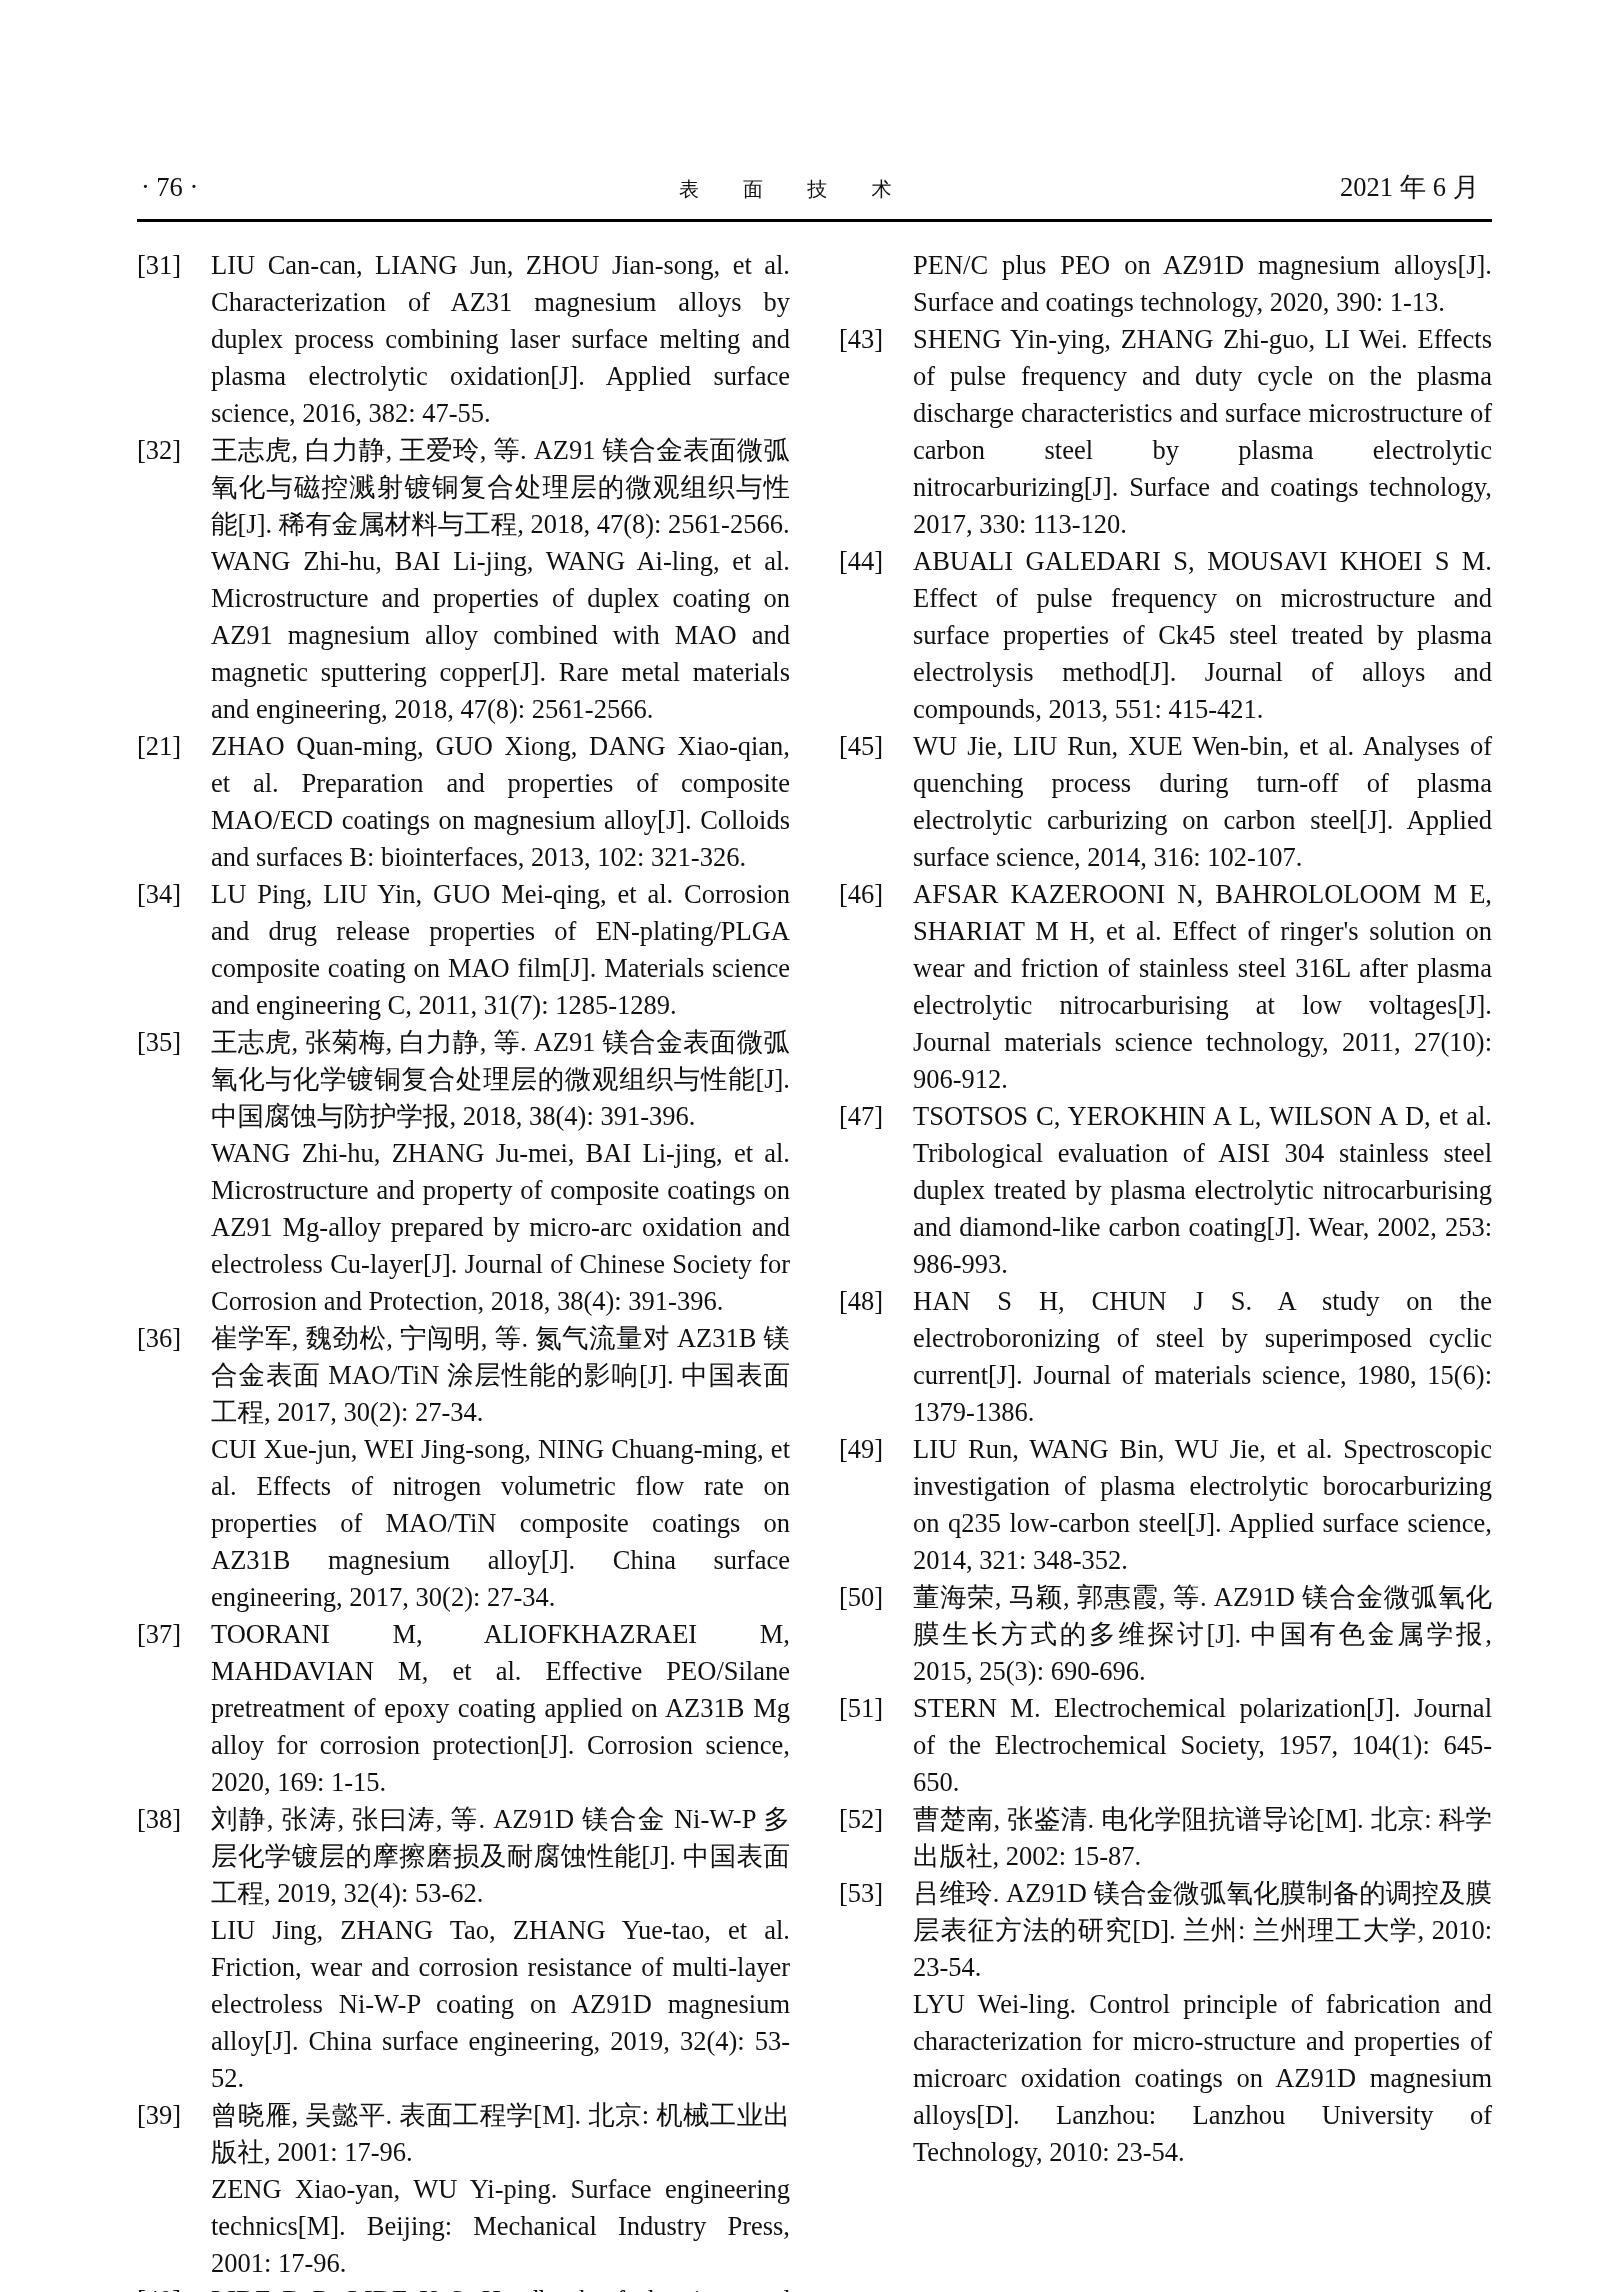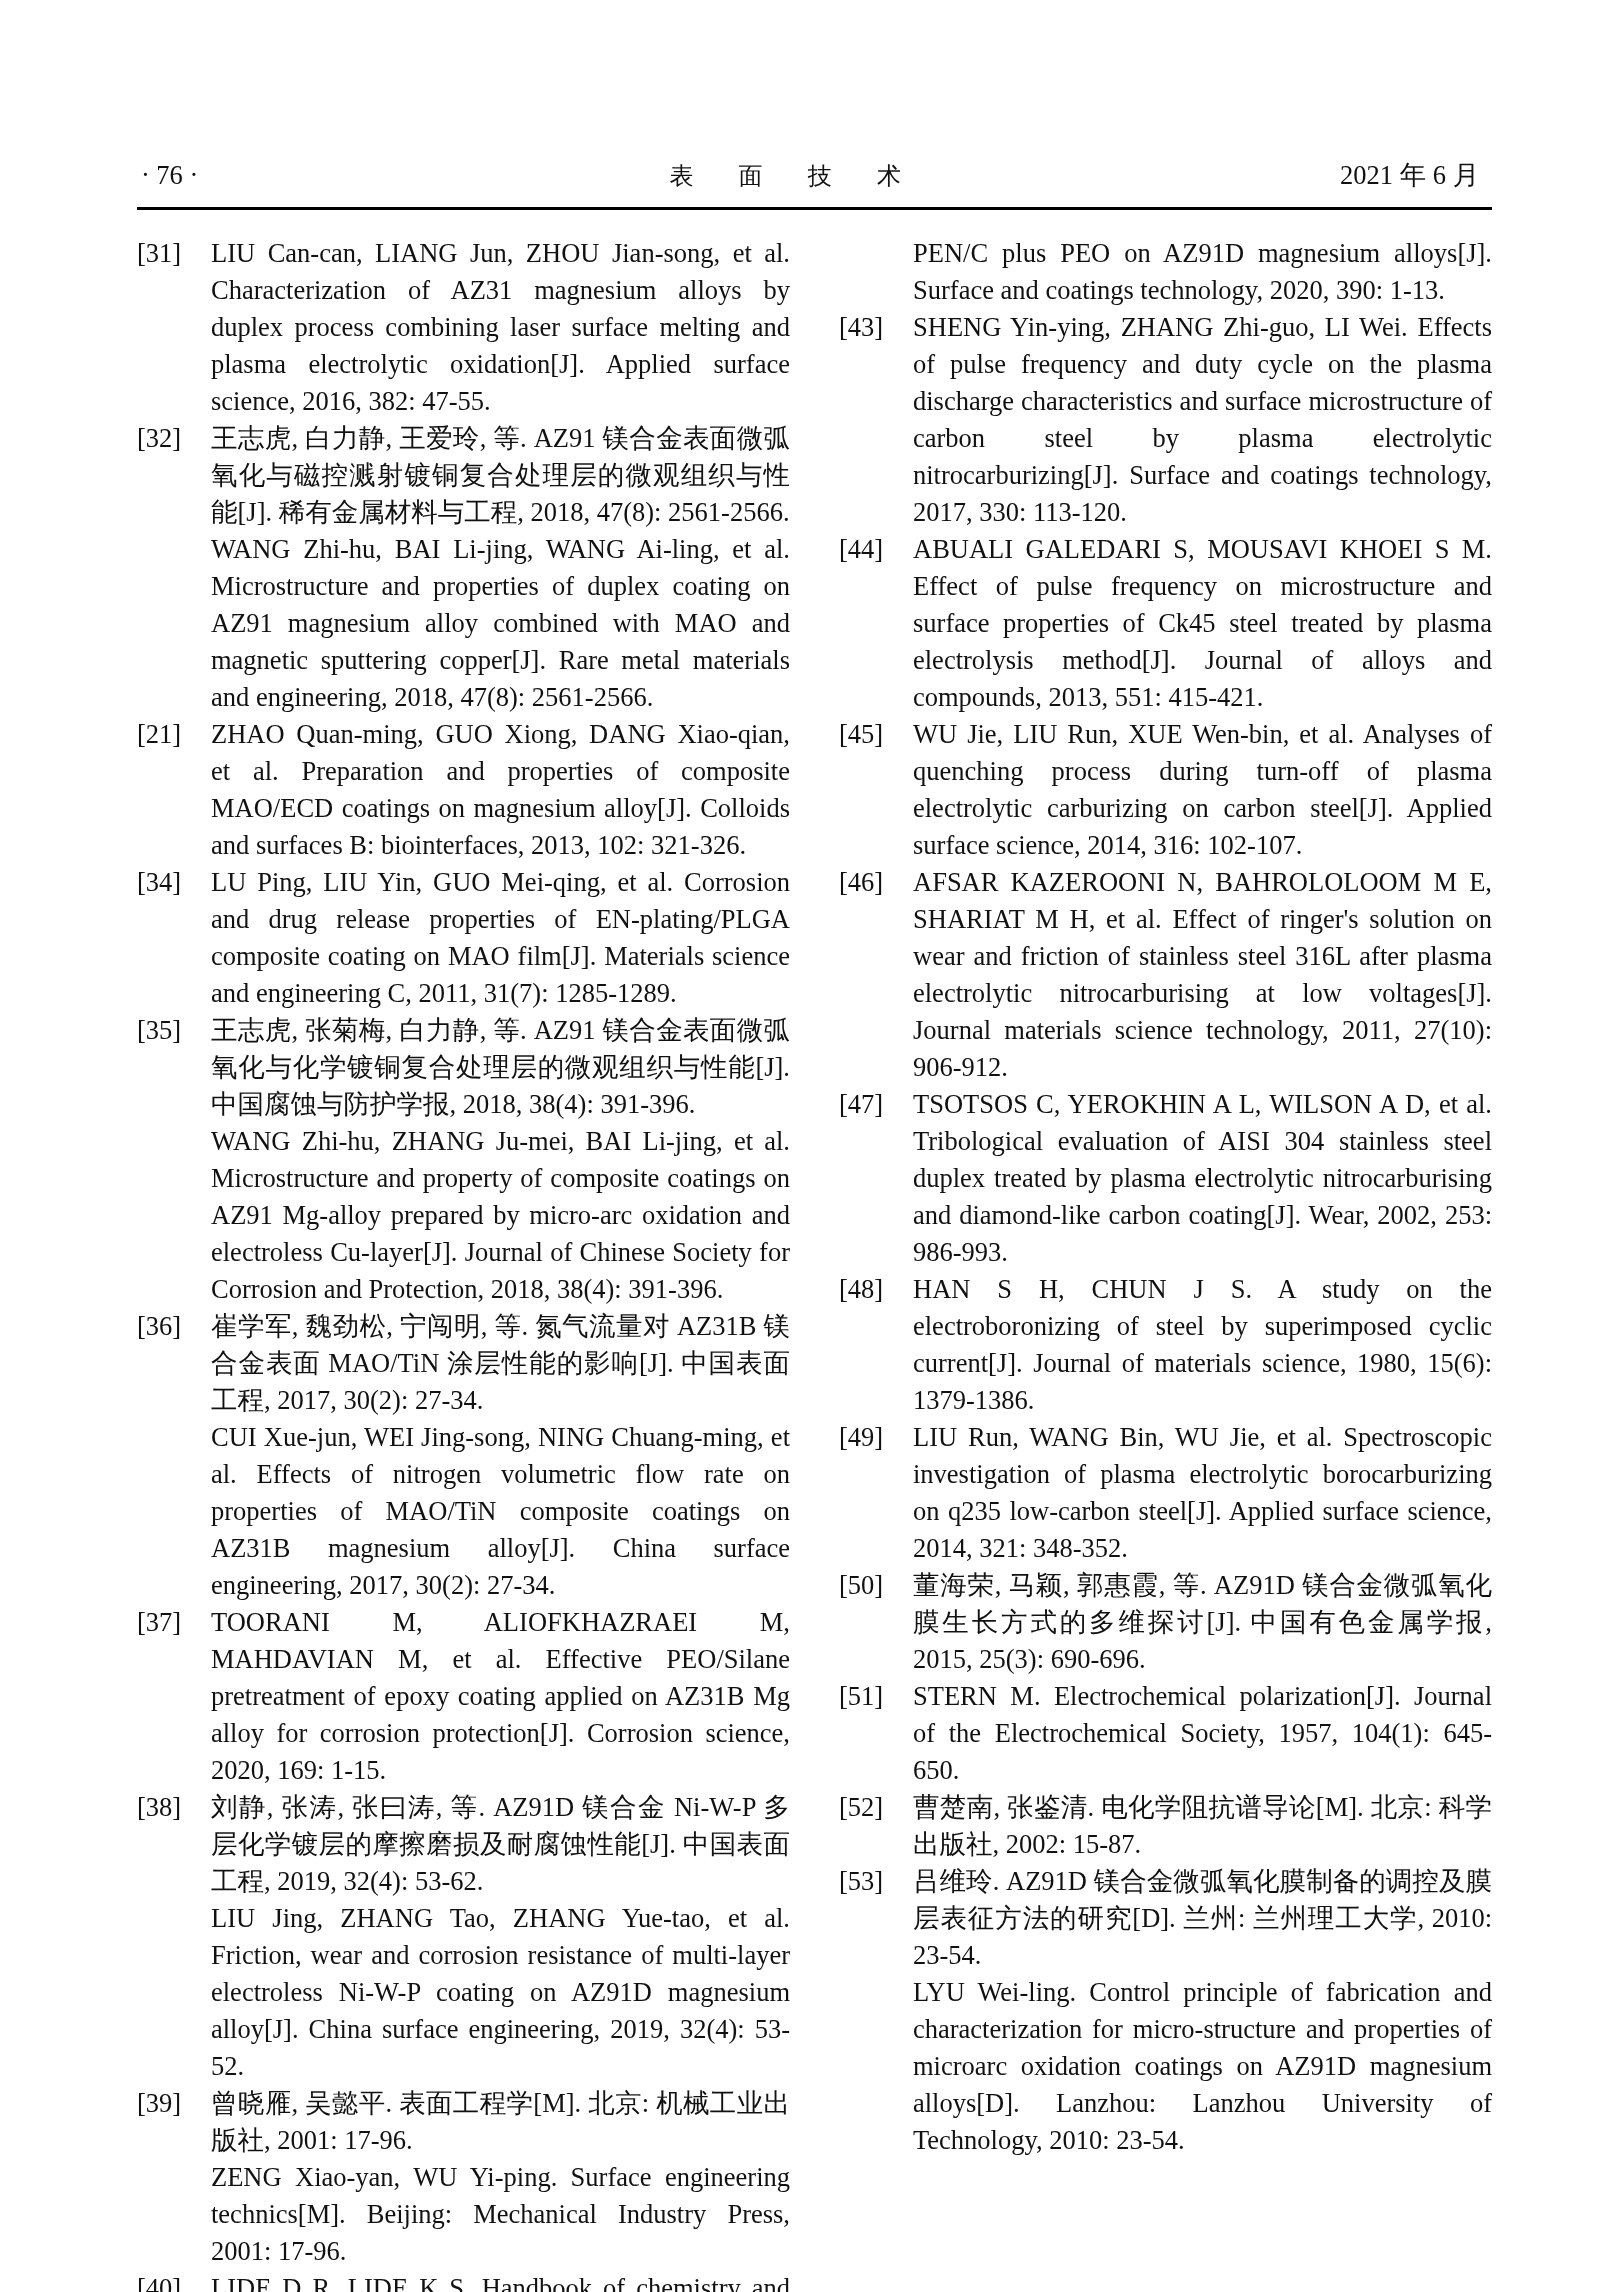--- a/index.html
+++ b/index.html
@@ -6,32 +6,33 @@
   html, body {
     width: 1621px; height: 2293px;
     background: #ffffff;
     font-family: "Liberation Serif", "DejaVu Serif", serif;
     color: #111111;
   }
   .page {
     width: 1621px; height: 1966px;
     padding: 157px 129px 0 137px;
     position: relative;
+    margin-top: 12px;
   }
   .page-header {
     display: flex; align-items: baseline;
     justify-content: space-between;
     font-size: 26.5px;
     padding: 0 3.9px 13.7px 3.9px;
   }
   .page-header .page-num { min-width: 118px; text-align: left; }
   .page-header .journal-title {
     text-align: center;
     letter-spacing: 19.6px;
-    font-size: 24px;
+    font-size: 20px;
   }
   .page-header .issue-date { min-width: 157px; text-align: center; }
   .header-rule {
     border: none;
     border-top: 3.9px solid #000000;
     margin-bottom: 25.5px;
   }
   .columns {
     display: flex;
     gap: 49px;

